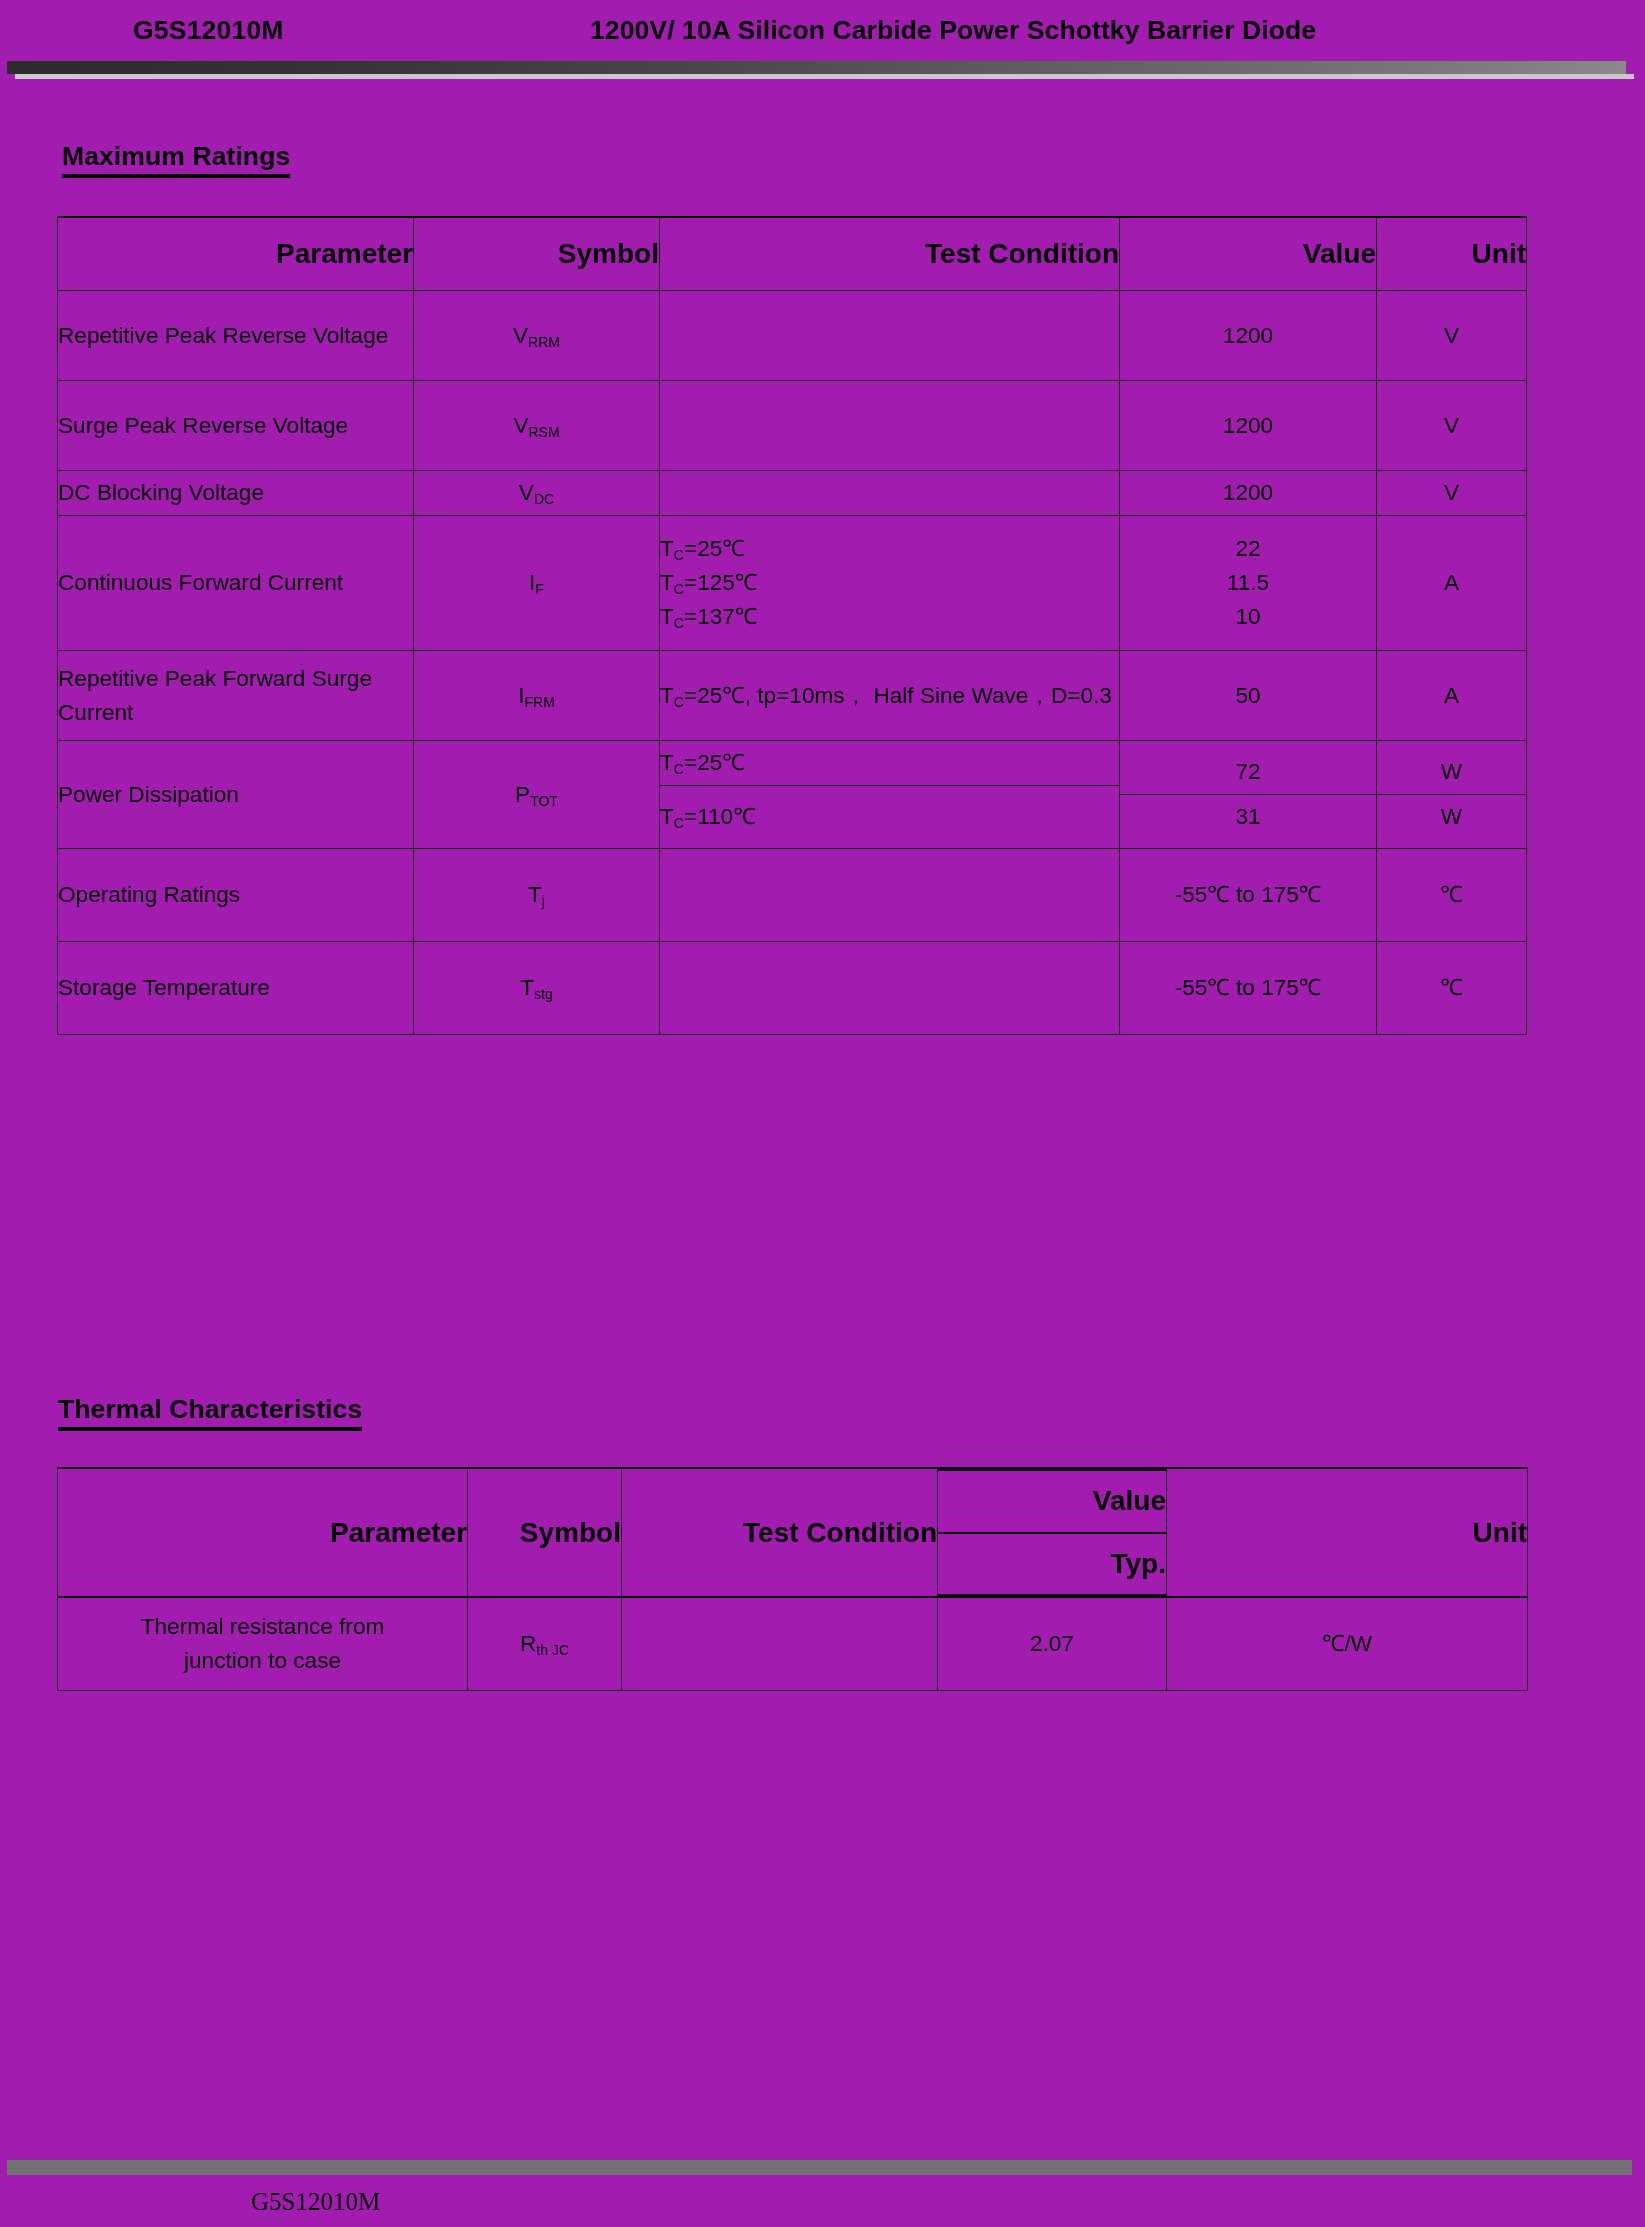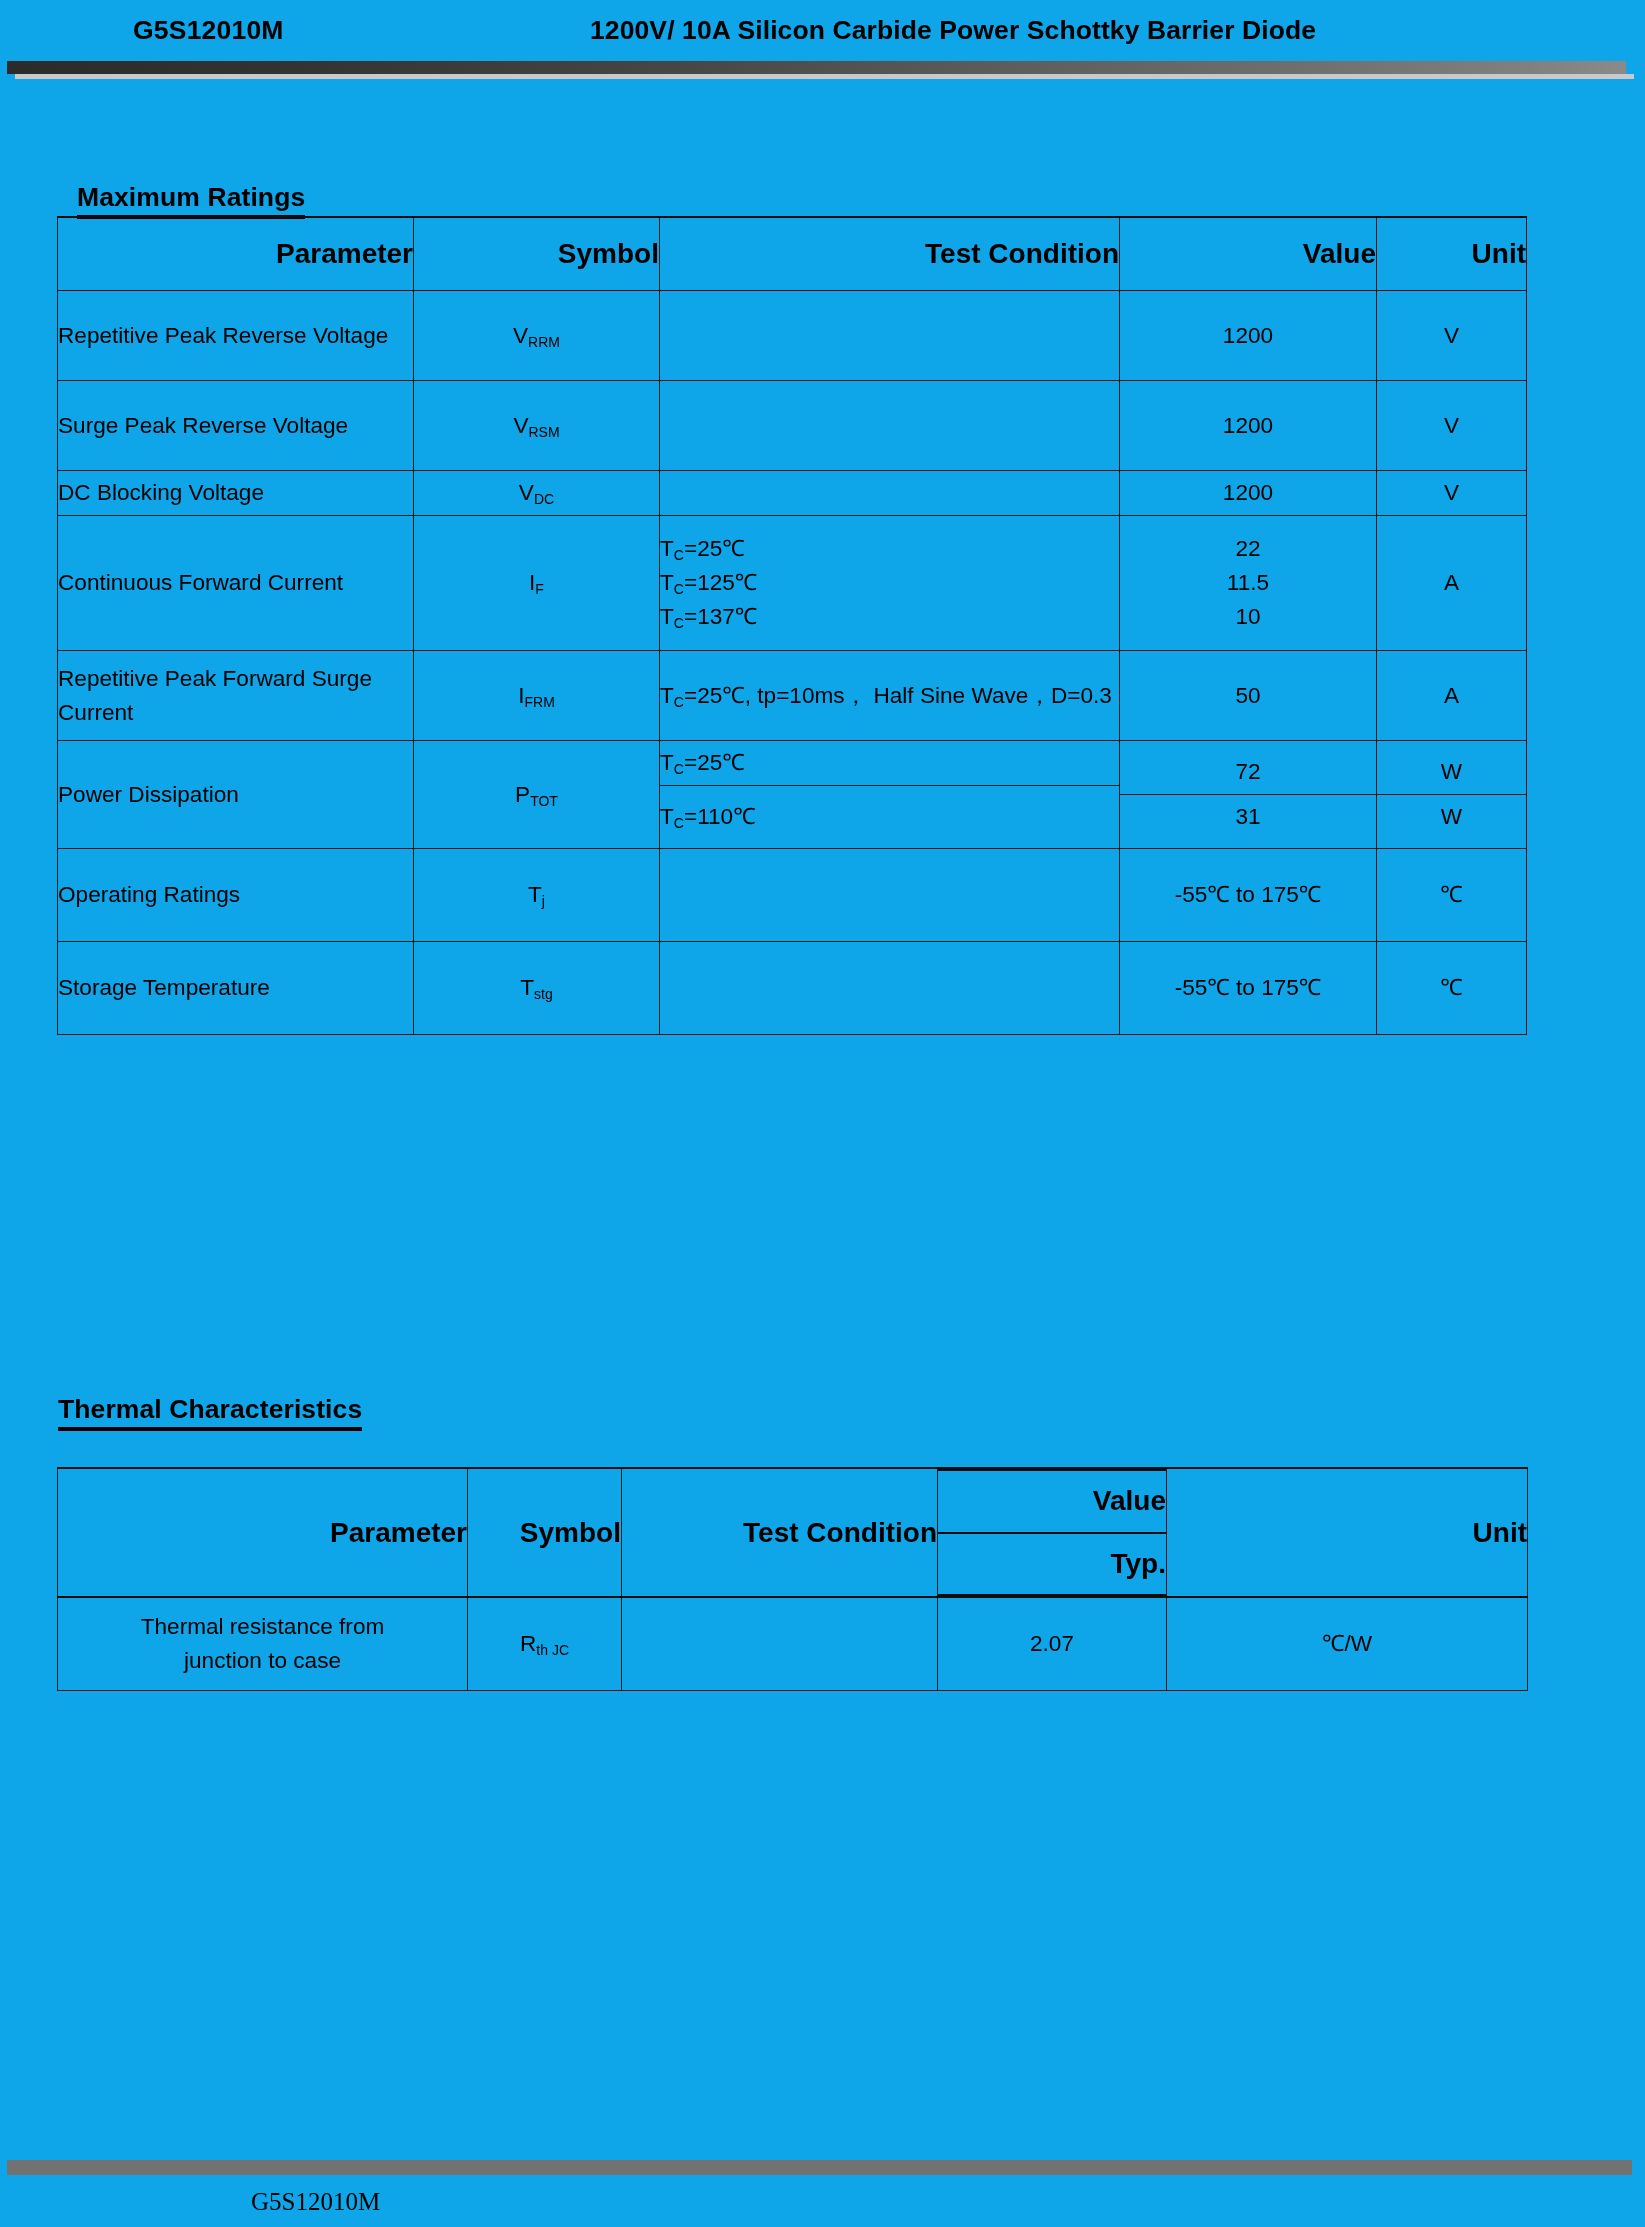--- a/index.html
+++ b/index.html
@@ -4,21 +4,21 @@
 <style>
   html, body {
     margin: 0;
     padding: 0;
     background: #ffffff;
   }
   .page {
     position: relative;
     width: 1645px;
     height: 2227px;
-    background: #0ea5e9;
+    background: #a21caf;
     font-family: "Liberation Sans", sans-serif;
     color: #000000;
     overflow: hidden;
     box-sizing: border-box;
   }
 
   
   .page-header {
     position: absolute;
     left: 0;
@@ -66,21 +66,21 @@
     position: absolute;
     font-size: 26.5px;
     font-weight: bold;
     letter-spacing: 0.1px;
     white-space: nowrap;
   }
   .section-title .ul {
     border-bottom: 4px solid #000;
     padding-bottom: 3.3px;
   }
-  #sec-max   { left: 77px; top: 141px; margin-top: 41px; }
+  #sec-max   { left: 62px; top: 141px; }
   #sec-therm { left: 58px; top: 1394px; }
 
   
   .dtable {
     position: absolute;
     border-collapse: collapse;
     table-layout: fixed;
     font-size: 0;
   }
   .dtable td, .dtable th {

